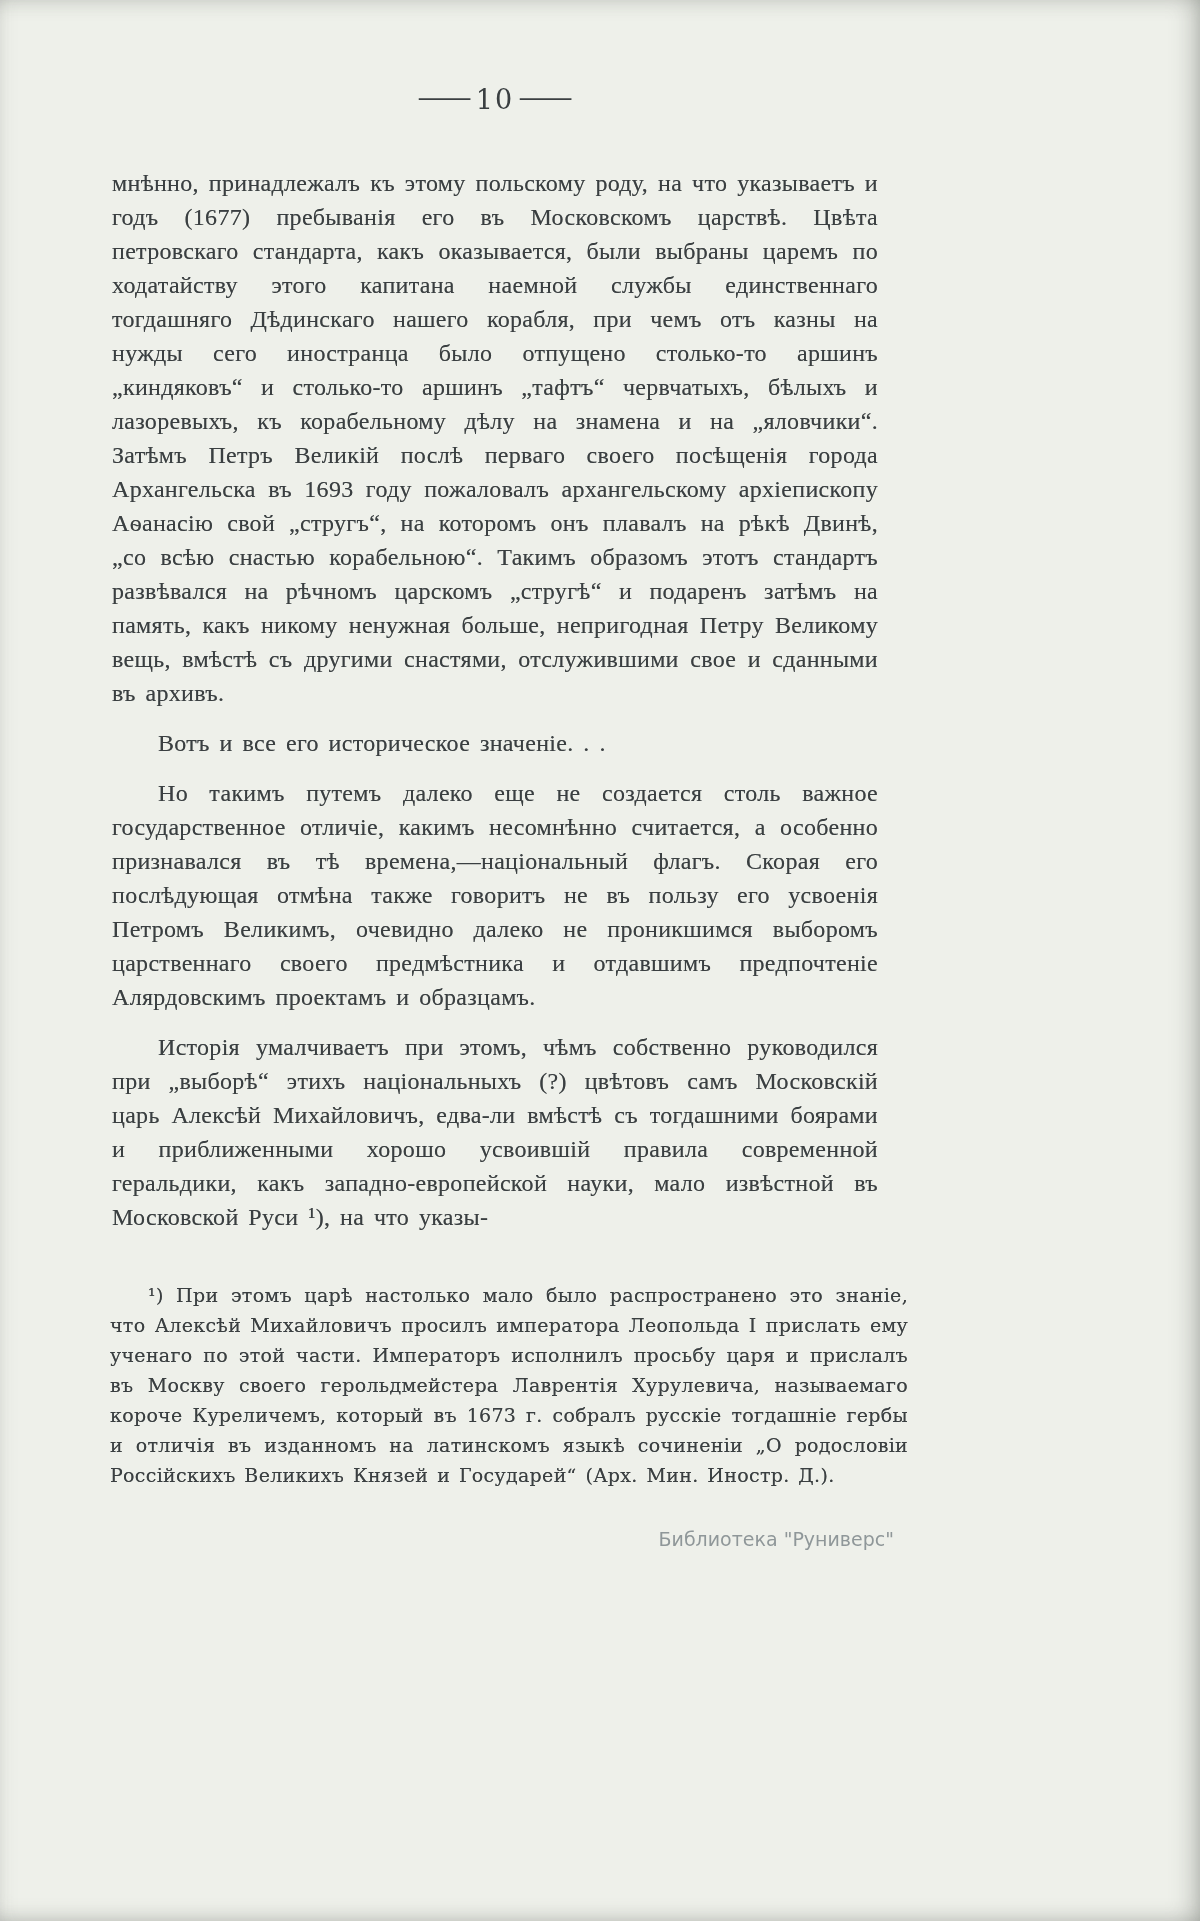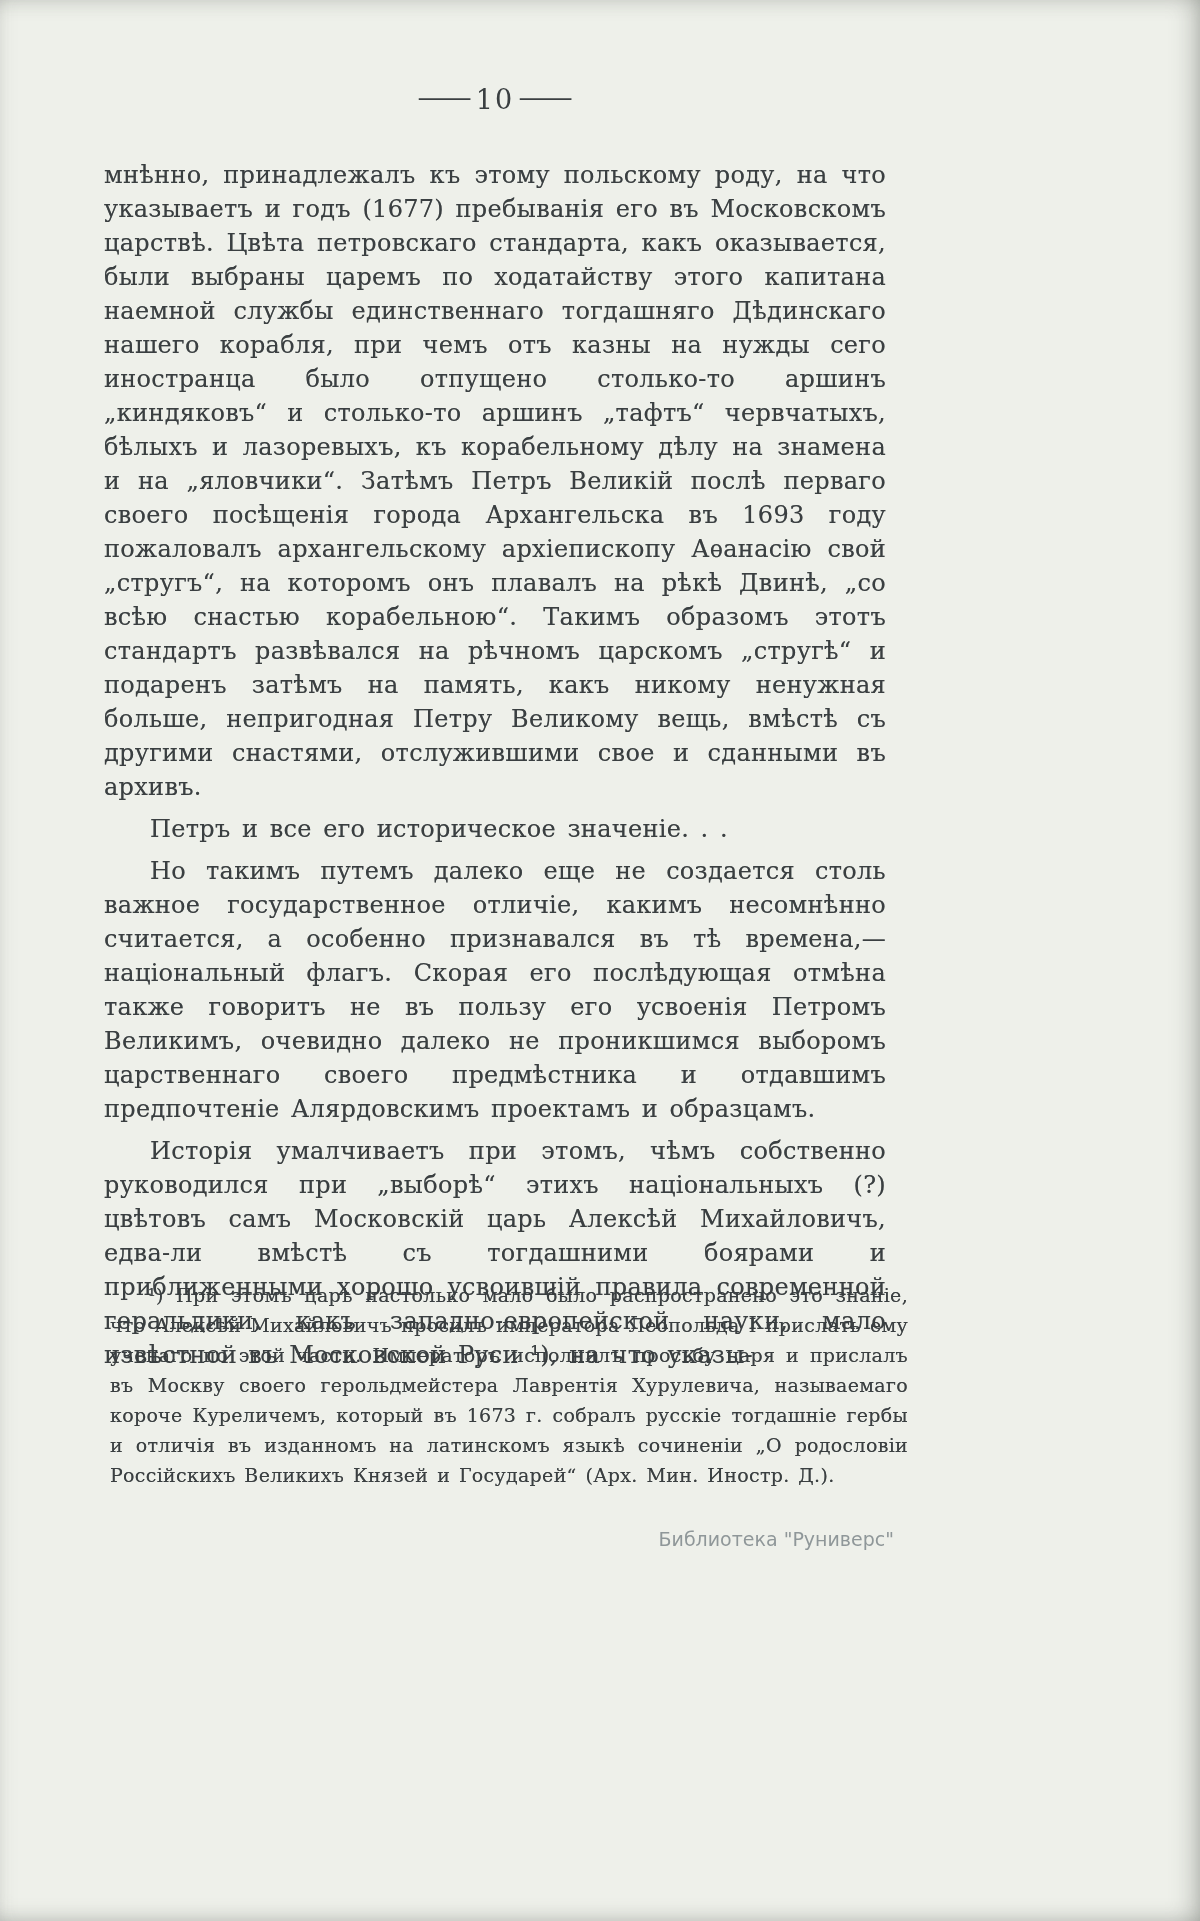--- a/index.html
+++ b/index.html
@@ -53,21 +53,22 @@
     left: 96px;
     width: 798px;
     font-size: 24px;
     line-height: 34px;
     text-align: justify;
     letter-spacing: 0.3px;
     word-spacing: 3.5px;
     text-shadow: 0 0 0.5px rgba(58, 63, 65, 0.55);
   }
   .para {
-    margin: 8px;
+    margin: 16px;
+    font-family: Liberation Serif, serif;
   }
   .para.indent {
     text-indent: 46px;
   }
   .footnote {
     position: absolute;
     top: 1280px;
     left: 96px;
     width: 798px;
     font-size: 19px;
@@ -98,21 +99,21 @@
 <body>
 
 <div class="page">
 
   <div class="page-header">
     <span class="dash">—</span><span class="num">10</span><span class="dash">—</span>
   </div>
 
   <div class="text-block">
     <p class="para">мнѣнно, принадлежалъ къ этому польскому роду, на что указываетъ и годъ (1677) пребыванія его въ Московскомъ царствѣ. Цвѣта петровскаго стандарта, какъ оказывается, были выбраны царемъ по ходатайству этого капитана наемной службы единственнаго тогдашняго Дѣдинскаго нашего корабля, при чемъ отъ казны на нужды сего иностранца было отпущено столько-то аршинъ „киндяковъ“ и столько-то аршинъ „тафтъ“ червчатыхъ, бѣлыхъ и лазоревыхъ, къ корабельному дѣлу на знамена и на „яловчики“. Затѣмъ Петръ Великій послѣ перваго своего посѣщенія города Архангельска въ 1693 году пожаловалъ архангельскому архіепископу Аѳанасію свой „стругъ“, на которомъ онъ плавалъ на рѣкѣ Двинѣ, „со всѣю снастью корабельною“. Такимъ образомъ этотъ стандартъ развѣвался на рѣчномъ царскомъ „стругѣ“ и подаренъ затѣмъ на память, какъ никому ненужная больше, непригодная Петру Великому вещь, вмѣстѣ съ другими снастями, отслужившими свое и сданными въ архивъ.</p>
-    <p class="para indent">Петръ и все его историческое значеніе. . .</p>
+    <p class="para indent">Вотъ и все его историческое значеніе. . .</p>
     <p class="para indent">Но такимъ путемъ далеко еще не создается столь важное государственное отличіе, какимъ несомнѣнно считается, а особенно признавался въ тѣ времена,—національный флагъ. Скорая его послѣдующая отмѣна также говоритъ не въ пользу его усвоенія Петромъ Великимъ, очевидно далеко не проникшимся выборомъ царственнаго своего предмѣстника и отдавшимъ предпочтеніе Алярдовскимъ проектамъ и образцамъ.</p>
     <p class="para indent">Исторія умалчиваетъ при этомъ, чѣмъ собственно руководился при „выборѣ“ этихъ національныхъ (?) цвѣтовъ самъ Московскій царь Алексѣй Михайловичъ, едва-ли вмѣстѣ съ тогдашними боярами и приближенными хорошо усвоившій правила современной геральдики, какъ западно-европейской науки, мало извѣстной въ Московской Руси ¹), на что указы-</p>
   </div>
 
   <div class="footnote">
     <p class="fn-para">¹) При этомъ царѣ настолько мало было распространено это знаніе, что Алексѣй Михайловичъ просилъ императора Леопольда I прислать ему ученаго по этой части. Императоръ исполнилъ просьбу царя и прислалъ въ Москву своего герольдмейстера Лаврентія Хурулевича, называемаго короче Куреличемъ, который въ 1673 г. собралъ русскіе тогдашніе гербы и отличія въ изданномъ на латинскомъ языкѣ сочиненіи „О родословіи Россійскихъ Великихъ Князей и Государей“ (Арх. Мин. Иностр. Д.).</p>
   </div>
 
   <div class="watermark">Библиотека "Руниверс"</div>
 

